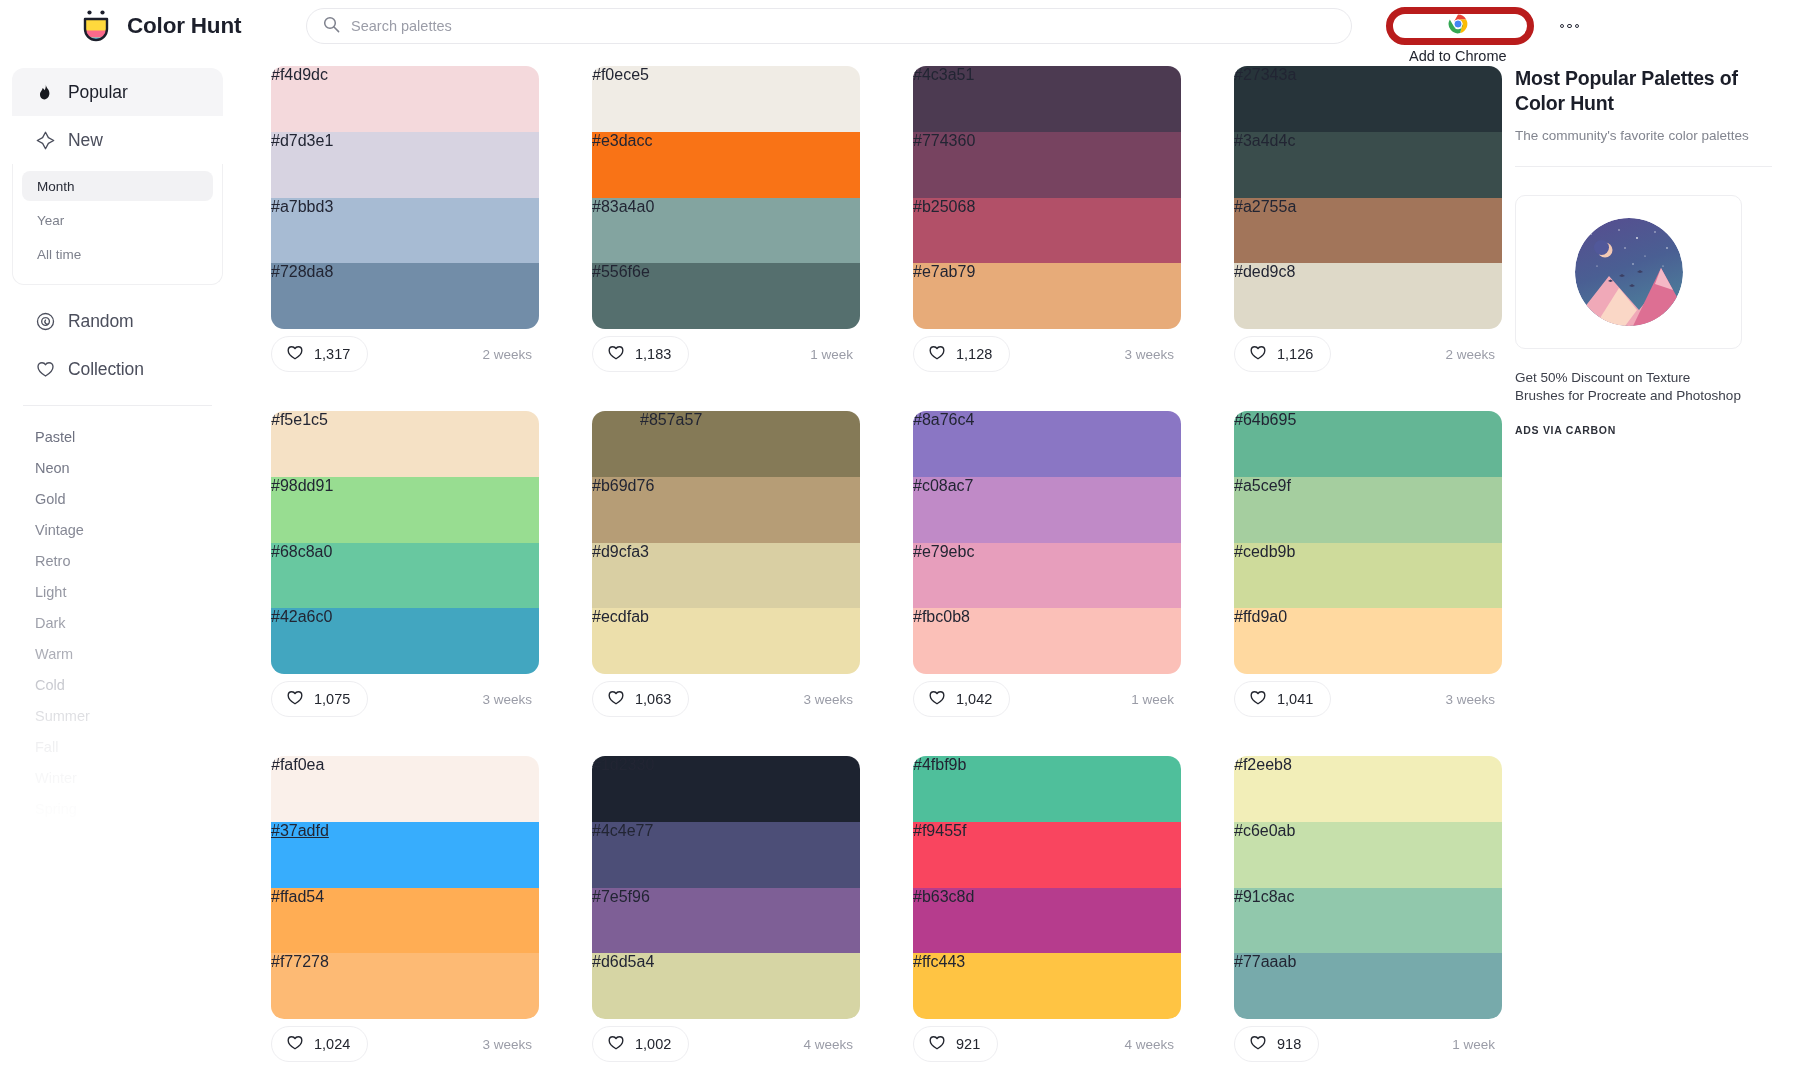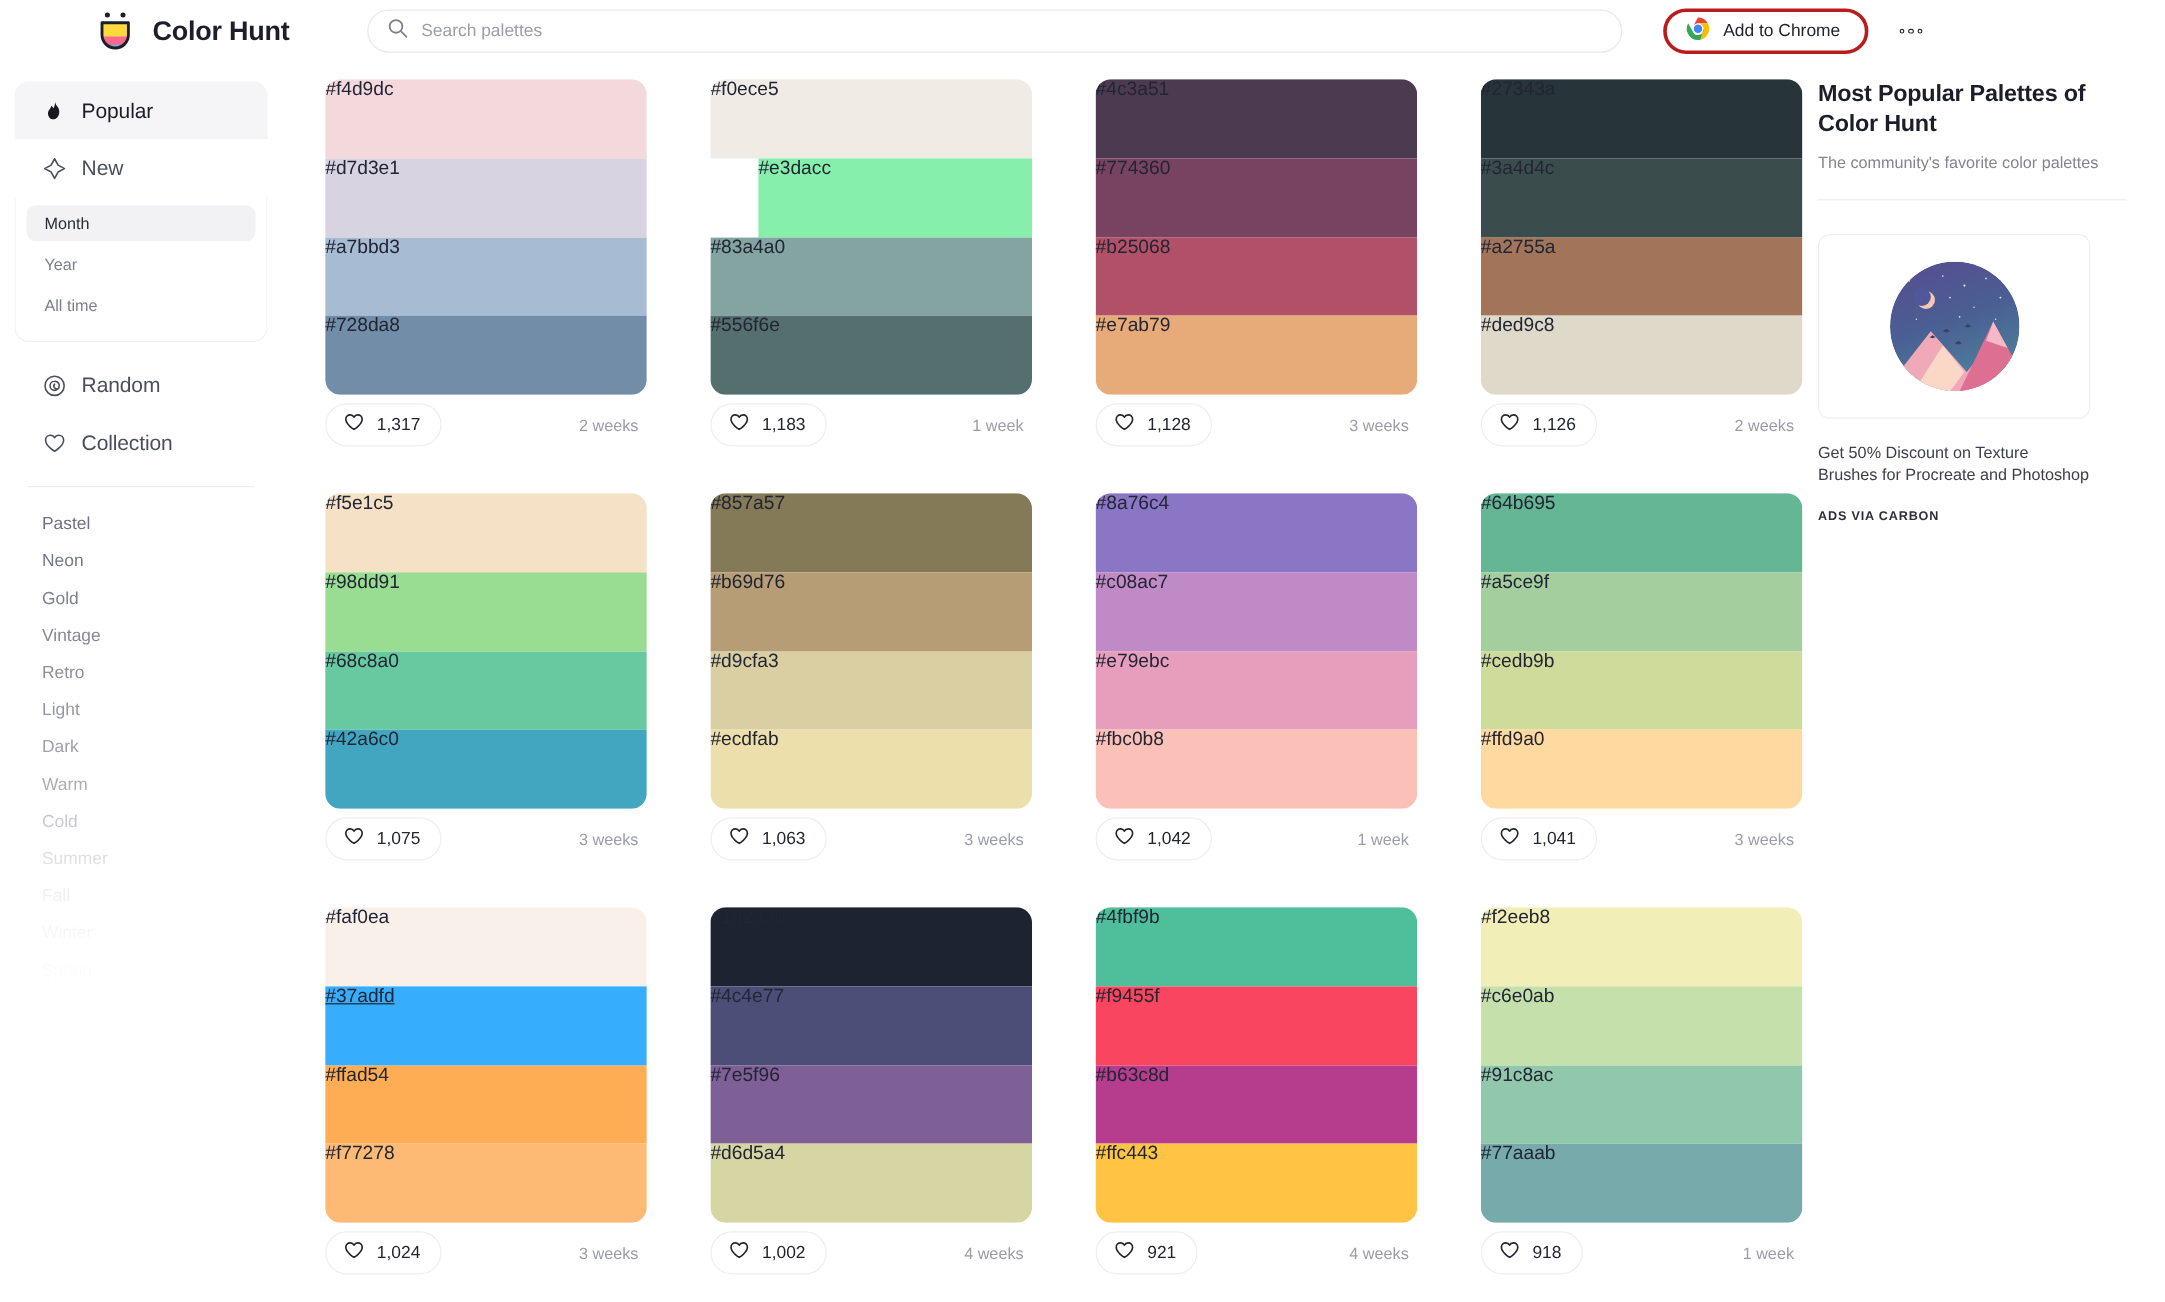--- a/index.html
+++ b/index.html
@@ -68,32 +68,33 @@
   .search-input::placeholder { color: #9b9da8; }
 
   .header-right {
     display: flex;
     align-items: center;
     gap: 17px;
     margin-left: 34px;
   }
   .chrome-btn {
     height: 38px;
-    border: 3px solid #b91c1c;
+    border: 7px solid #b91c1c;
     border-radius: 20px;
     background: #fff;
     display: flex;
     align-items: center;
     gap: 11px;
     padding: 0 20px 0 16px;
     cursor: pointer;
     font-size: 14.5px;
     color: #22252f;
     font-family: "Liberation Sans", sans-serif;
     white-space: nowrap;
+    flex-direction: column;
   }
   .more-btn {
     width: 38px; height: 38px;
     border-radius: 50%;
     display: flex;
     align-items: center;
     justify-content: center;
     gap: 3px;
     cursor: pointer;
     background: transparent;
@@ -465,21 +466,21 @@
                 <path d="M9.5 15.6 C9.5 15.6 2.3 11.4 2.3 6.8 C2.3 4.5 4 2.9 6.1 2.9 C7.7 2.9 9 3.9 9.5 4.9 C10 3.9 11.3 2.9 12.9 2.9 C15 2.9 16.7 4.5 16.7 6.8 C16.7 11.4 9.5 15.6 9.5 15.6 Z" fill="none" stroke="#23262f" stroke-width="1.45" stroke-linejoin="round"></path>
               </svg></span>
             <span>1,317</span>
           </div>
           <div class="time-label">2 weeks</div>
         </div>
       </div>
       <div class="palette-card">
         <div class="swatches">
           <div class="swatch" style="background: rgb(240, 236, 229);">#f0ece5</div>
-          <div class="swatch" style="background: #86efac; margin-left: 40px;">#e3dacc</div>
+          <div class="swatch" style="background: #f97316;">#e3dacc</div>
           <div class="swatch" style="background: rgb(131, 164, 160);">#83a4a0</div>
           <div class="swatch" style="background: rgb(85, 111, 110);">#556f6e</div>
         </div>
         <div class="card-footer">
           <div class="like-pill">
             <span><svg width="18" height="18" viewBox="0 0 19 19">
                 <path d="M9.5 15.6 C9.5 15.6 2.3 11.4 2.3 6.8 C2.3 4.5 4 2.9 6.1 2.9 C7.7 2.9 9 3.9 9.5 4.9 C10 3.9 11.3 2.9 12.9 2.9 C15 2.9 16.7 4.5 16.7 6.8 C16.7 11.4 9.5 15.6 9.5 15.6 Z" fill="none" stroke="#23262f" stroke-width="1.45" stroke-linejoin="round"></path>
               </svg></span>
             <span>1,183</span>
           </div>
@@ -532,21 +533,21 @@
             <span><svg width="18" height="18" viewBox="0 0 19 19">
                 <path d="M9.5 15.6 C9.5 15.6 2.3 11.4 2.3 6.8 C2.3 4.5 4 2.9 6.1 2.9 C7.7 2.9 9 3.9 9.5 4.9 C10 3.9 11.3 2.9 12.9 2.9 C15 2.9 16.7 4.5 16.7 6.8 C16.7 11.4 9.5 15.6 9.5 15.6 Z" fill="none" stroke="#23262f" stroke-width="1.45" stroke-linejoin="round"></path>
               </svg></span>
             <span>1,075</span>
           </div>
           <div class="time-label">3 weeks</div>
         </div>
       </div>
       <div class="palette-card">
         <div class="swatches">
-          <div class="swatch" style="background: rgb(133, 122, 87);">#857a57</div>
+          <div class="swatch" style="background: rgb(133, 122, 87); padding-left: 48px;">#857a57</div>
           <div class="swatch" style="background: rgb(182, 157, 118);">#b69d76</div>
           <div class="swatch" style="background: rgb(217, 207, 163);">#d9cfa3</div>
           <div class="swatch" style="background: rgb(236, 223, 171);">#ecdfab</div>
         </div>
         <div class="card-footer">
           <div class="like-pill">
             <span><svg width="18" height="18" viewBox="0 0 19 19">
                 <path d="M9.5 15.6 C9.5 15.6 2.3 11.4 2.3 6.8 C2.3 4.5 4 2.9 6.1 2.9 C7.7 2.9 9 3.9 9.5 4.9 C10 3.9 11.3 2.9 12.9 2.9 C15 2.9 16.7 4.5 16.7 6.8 C16.7 11.4 9.5 15.6 9.5 15.6 Z" fill="none" stroke="#23262f" stroke-width="1.45" stroke-linejoin="round"></path>
               </svg></span>
             <span>1,063</span>

